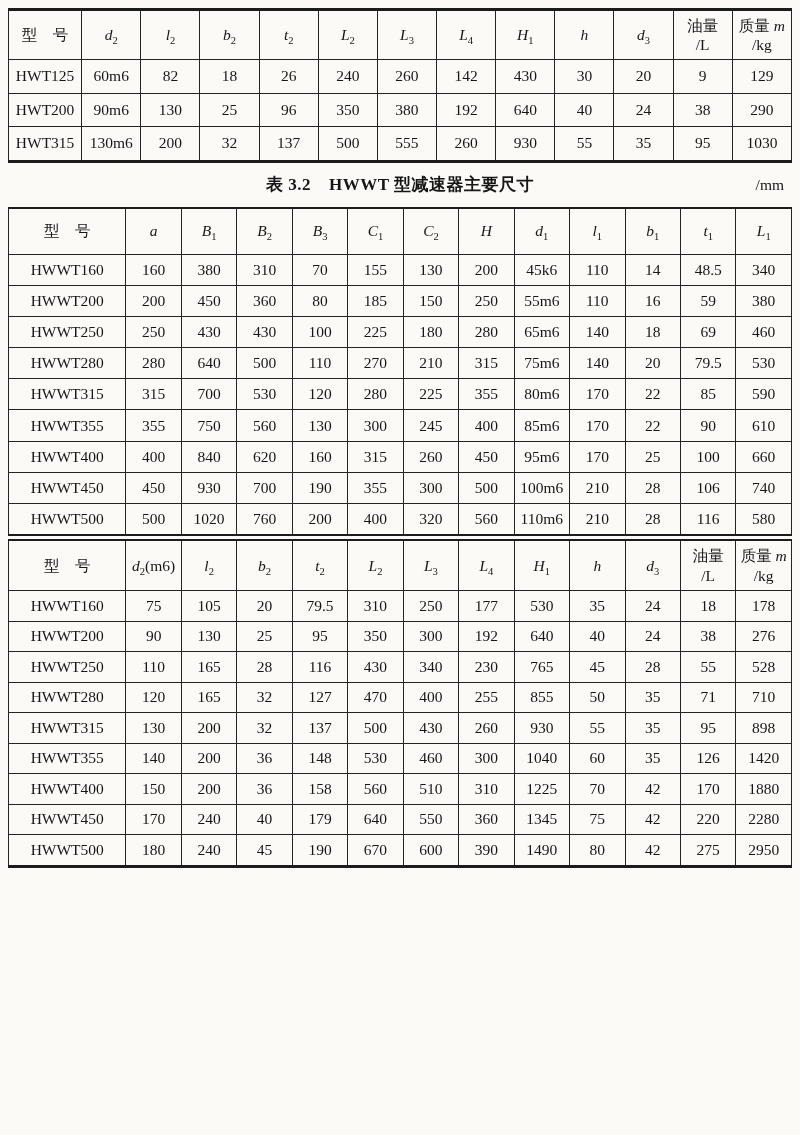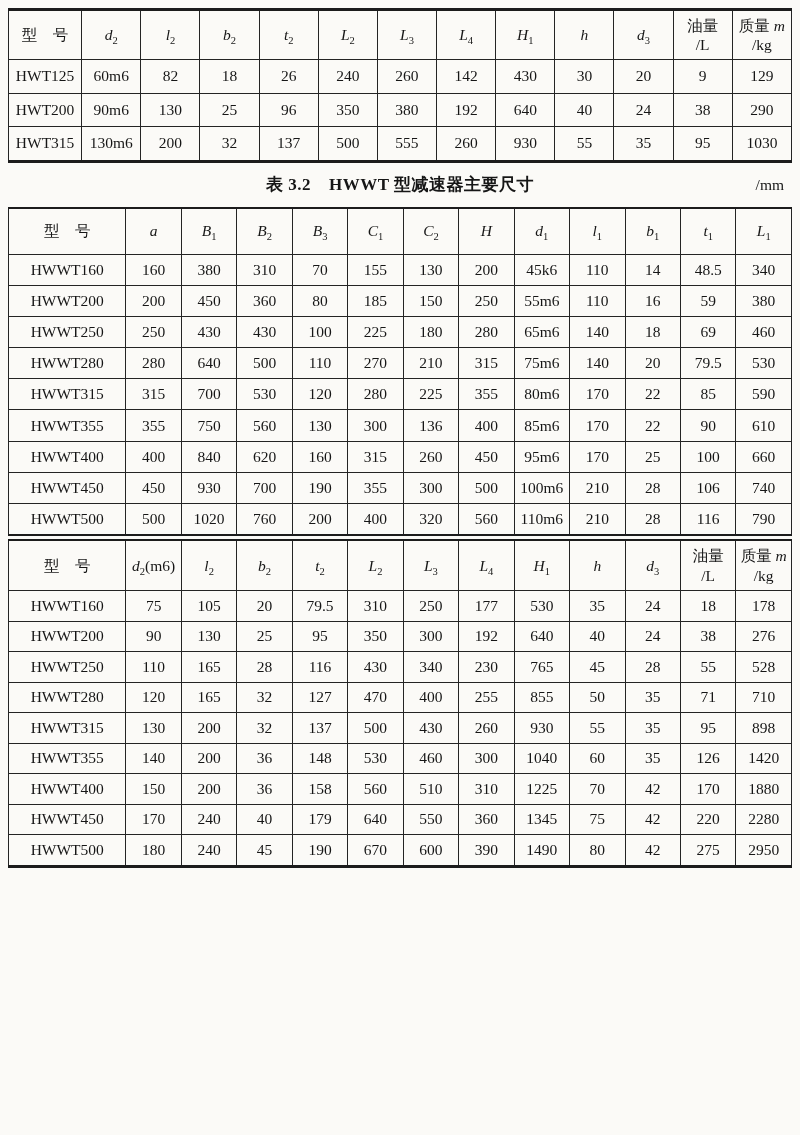--- a/index.html
+++ b/index.html
@@ -256,21 +256,21 @@
           <td>85</td>
           <td>590</td>
         </tr>
         <tr>
           <td>HWWT355</td>
           <td>355</td>
           <td>750</td>
           <td>560</td>
           <td>130</td>
           <td>300</td>
-          <td>136</td>
+          <td>245</td>
           <td>400</td>
           <td>85m6</td>
           <td>170</td>
           <td>22</td>
           <td>90</td>
           <td>610</td>
         </tr>
         <tr>
           <td>HWWT400</td>
           <td>400</td>
@@ -307,21 +307,21 @@
           <td>1020</td>
           <td>760</td>
           <td>200</td>
           <td>400</td>
           <td>320</td>
           <td>560</td>
           <td>110m6</td>
           <td>210</td>
           <td>28</td>
           <td>116</td>
-          <td>790</td>
+          <td>580</td>
         </tr>
       </tbody>
     </table>
 
   <table class="t3">
     <colgroup>
         <col class="c-model">
         <col span="12">
       </colgroup>
   <thead>

